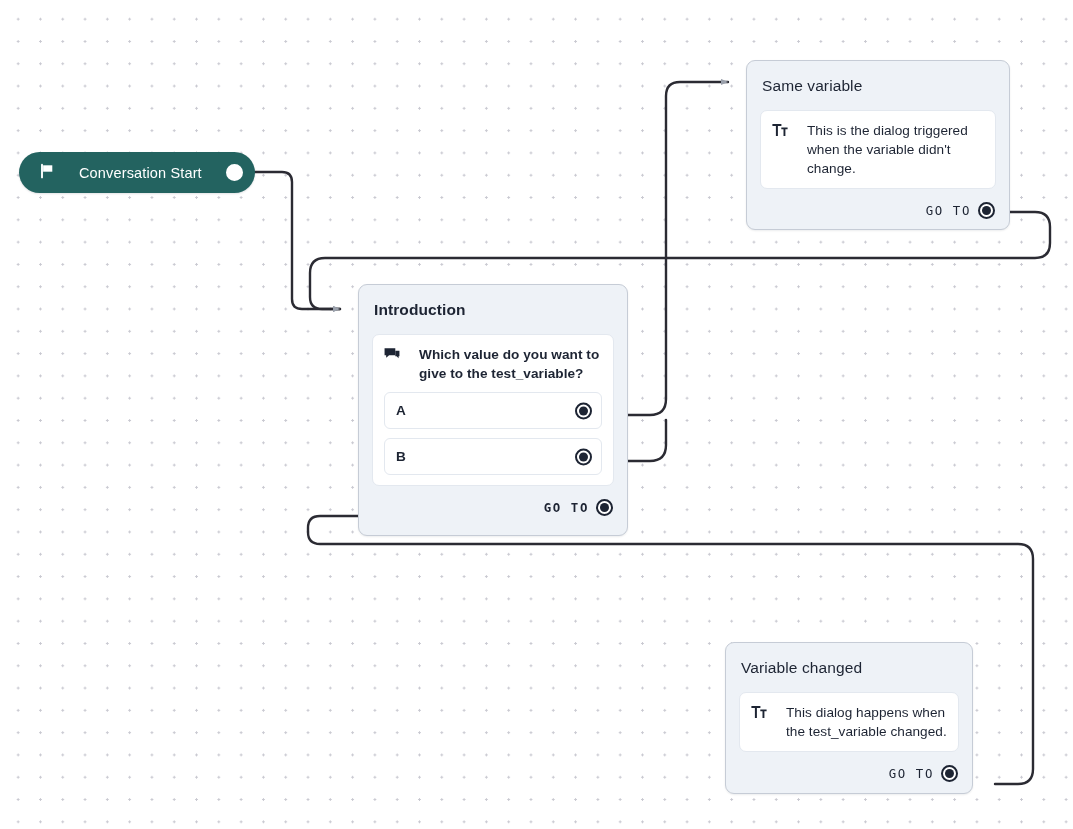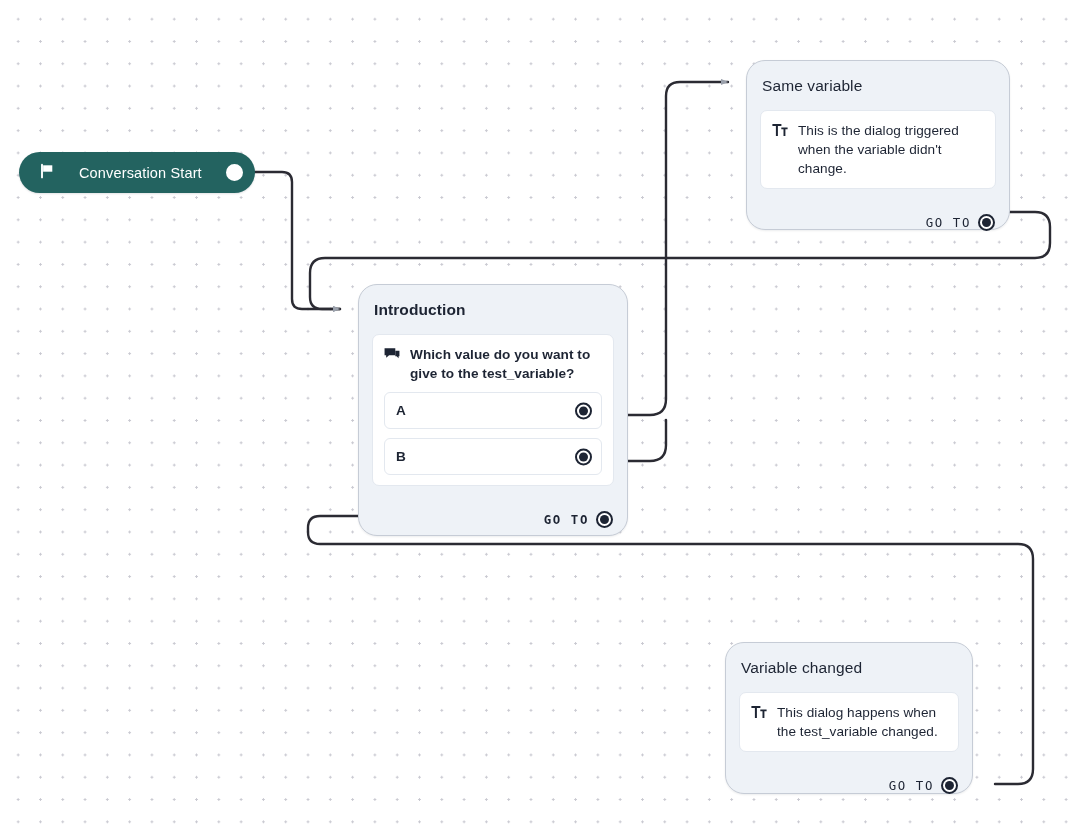--- a/index.html
+++ b/index.html
@@ -51,40 +51,40 @@
     white-space: nowrap;
   }
   .flag-icon { display:block; }
 
   
   .node {
     position: absolute;
     box-sizing: border-box;
     background: #eef2f7;
     border: 1px solid #c6ccd6;
-    border-radius: 19px;
+    border-radius: 9px;
     box-shadow: 0 1px 2px rgba(16,24,40,.08);
     padding: 12px 13px 9px 13px;
   }
   .node-title {
     font-size: 15.5px;
     color: #1d2433;
     letter-spacing: .1px;
     margin: 4px 2px 14px 2px;
     line-height: 1.2;
   }
   .block {
     background: #ffffff;
     border: 1px solid #e3e8ef;
     border-radius: 7px;
     padding: 10px 11px;
   }
   .block-row {
     display: flex;
-    gap: 10px;
+    gap: 19px;
     align-items: flex-start;
   }
   .block-text {
     font-size: 13.6px;
     line-height: 1.42;
     color: #1d2433;
     letter-spacing: .05px;
   }
   .icon-slot {
     flex: 0 0 auto;
@@ -108,21 +108,21 @@
   .option-label {
     font-size: 13.6px;
     color: #1d2433;
   }
 
   .goto-row {
     display: flex;
     align-items: center;
     justify-content: flex-end;
     gap: 7px;
-    margin-top: 23px;
+    margin-top: 11px;
     padding-right: 1px;
     height: 20px;
     text-align: center;
   }
   .goto-label {
     font-family: "DejaVu Sans Mono", "Liberation Mono", monospace;
     font-size: 12.4px;
     letter-spacing: 1.6px;
     color: #1d2433;
   }

